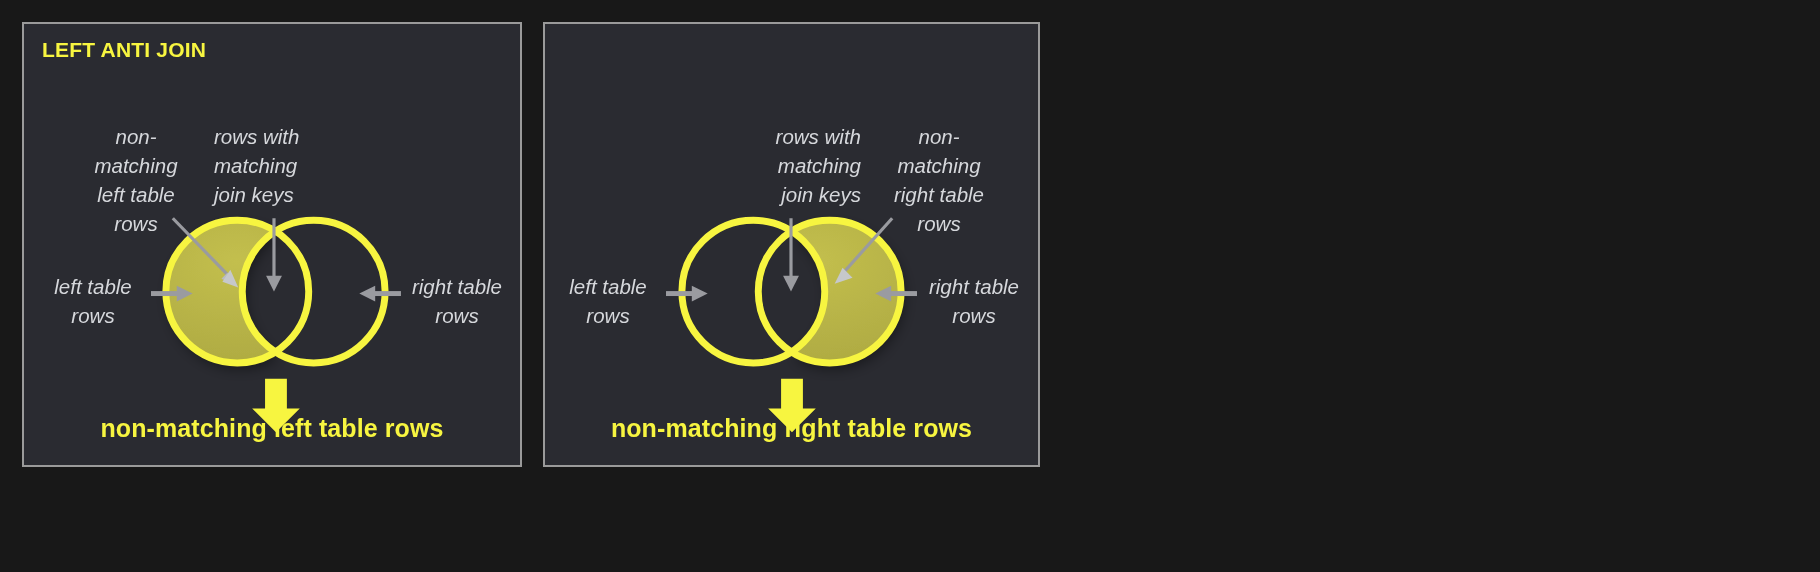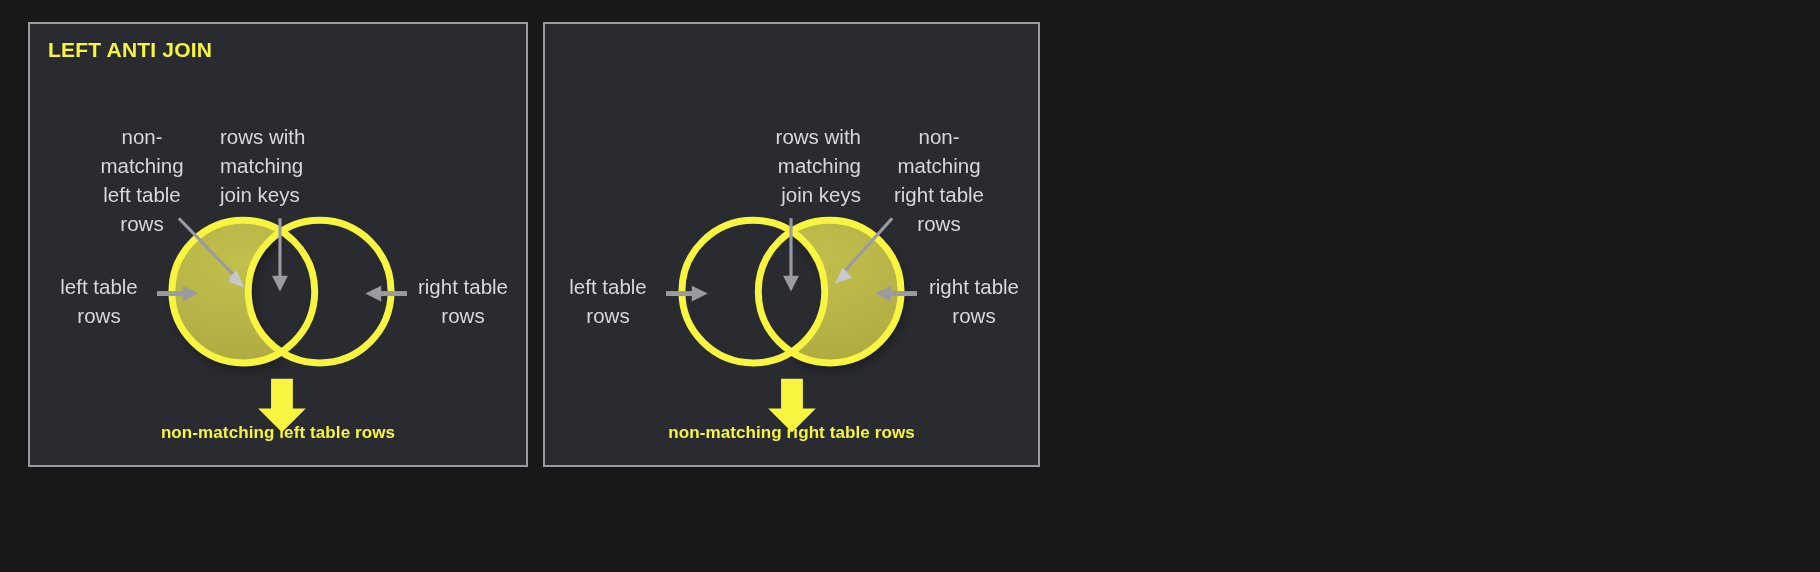--- a/index.html
+++ b/index.html
@@ -23,21 +23,21 @@
 
   .panel {
     position: absolute;
     top: 22px;
     height: 445px;
     background: #2a2b31;
     border: 2px solid #9a9a9a;
     box-sizing: border-box;
     overflow: hidden;
   }
-  #panel-left  { left: 28px;  width: 500px; padding-left: 35px; }
+  #panel-left  { left: 22px;  width: 500px; padding-left: 35px; }
   #panel-right { left: 543px; width: 497px; }
 
   .panel-title {
     position: absolute;
     left: 18px;
     top: 14px;
     font-size: 21px;
     font-weight: bold;
     color: #f7f540;
     letter-spacing: 0.2px;
@@ -59,33 +59,34 @@
     height: 100%;
     overflow: visible;
   }
 
   .note {
     position: absolute;
     color: #d6d8dc;
     font-size: 20.5px;
     line-height: 29px;
     white-space: pre-line;
+    font-style: italic;
   }
   .note.center { text-align: center; }
   .note.right  { text-align: right; }
   .note.left   { text-align: left; }
 
   .caption {
     position: absolute;
     bottom: 22px;
     left: 0;
     width: 100%;
     text-align: center;
     color: #f7f540;
-    font-size: 17px;
+    font-size: 25px;
     font-weight: bold;
     letter-spacing: 0.1px;
   }
 </style>
 </head>
 <body>
 
 <div id="stage">
 
   <div class="panel" id="panel-left">

